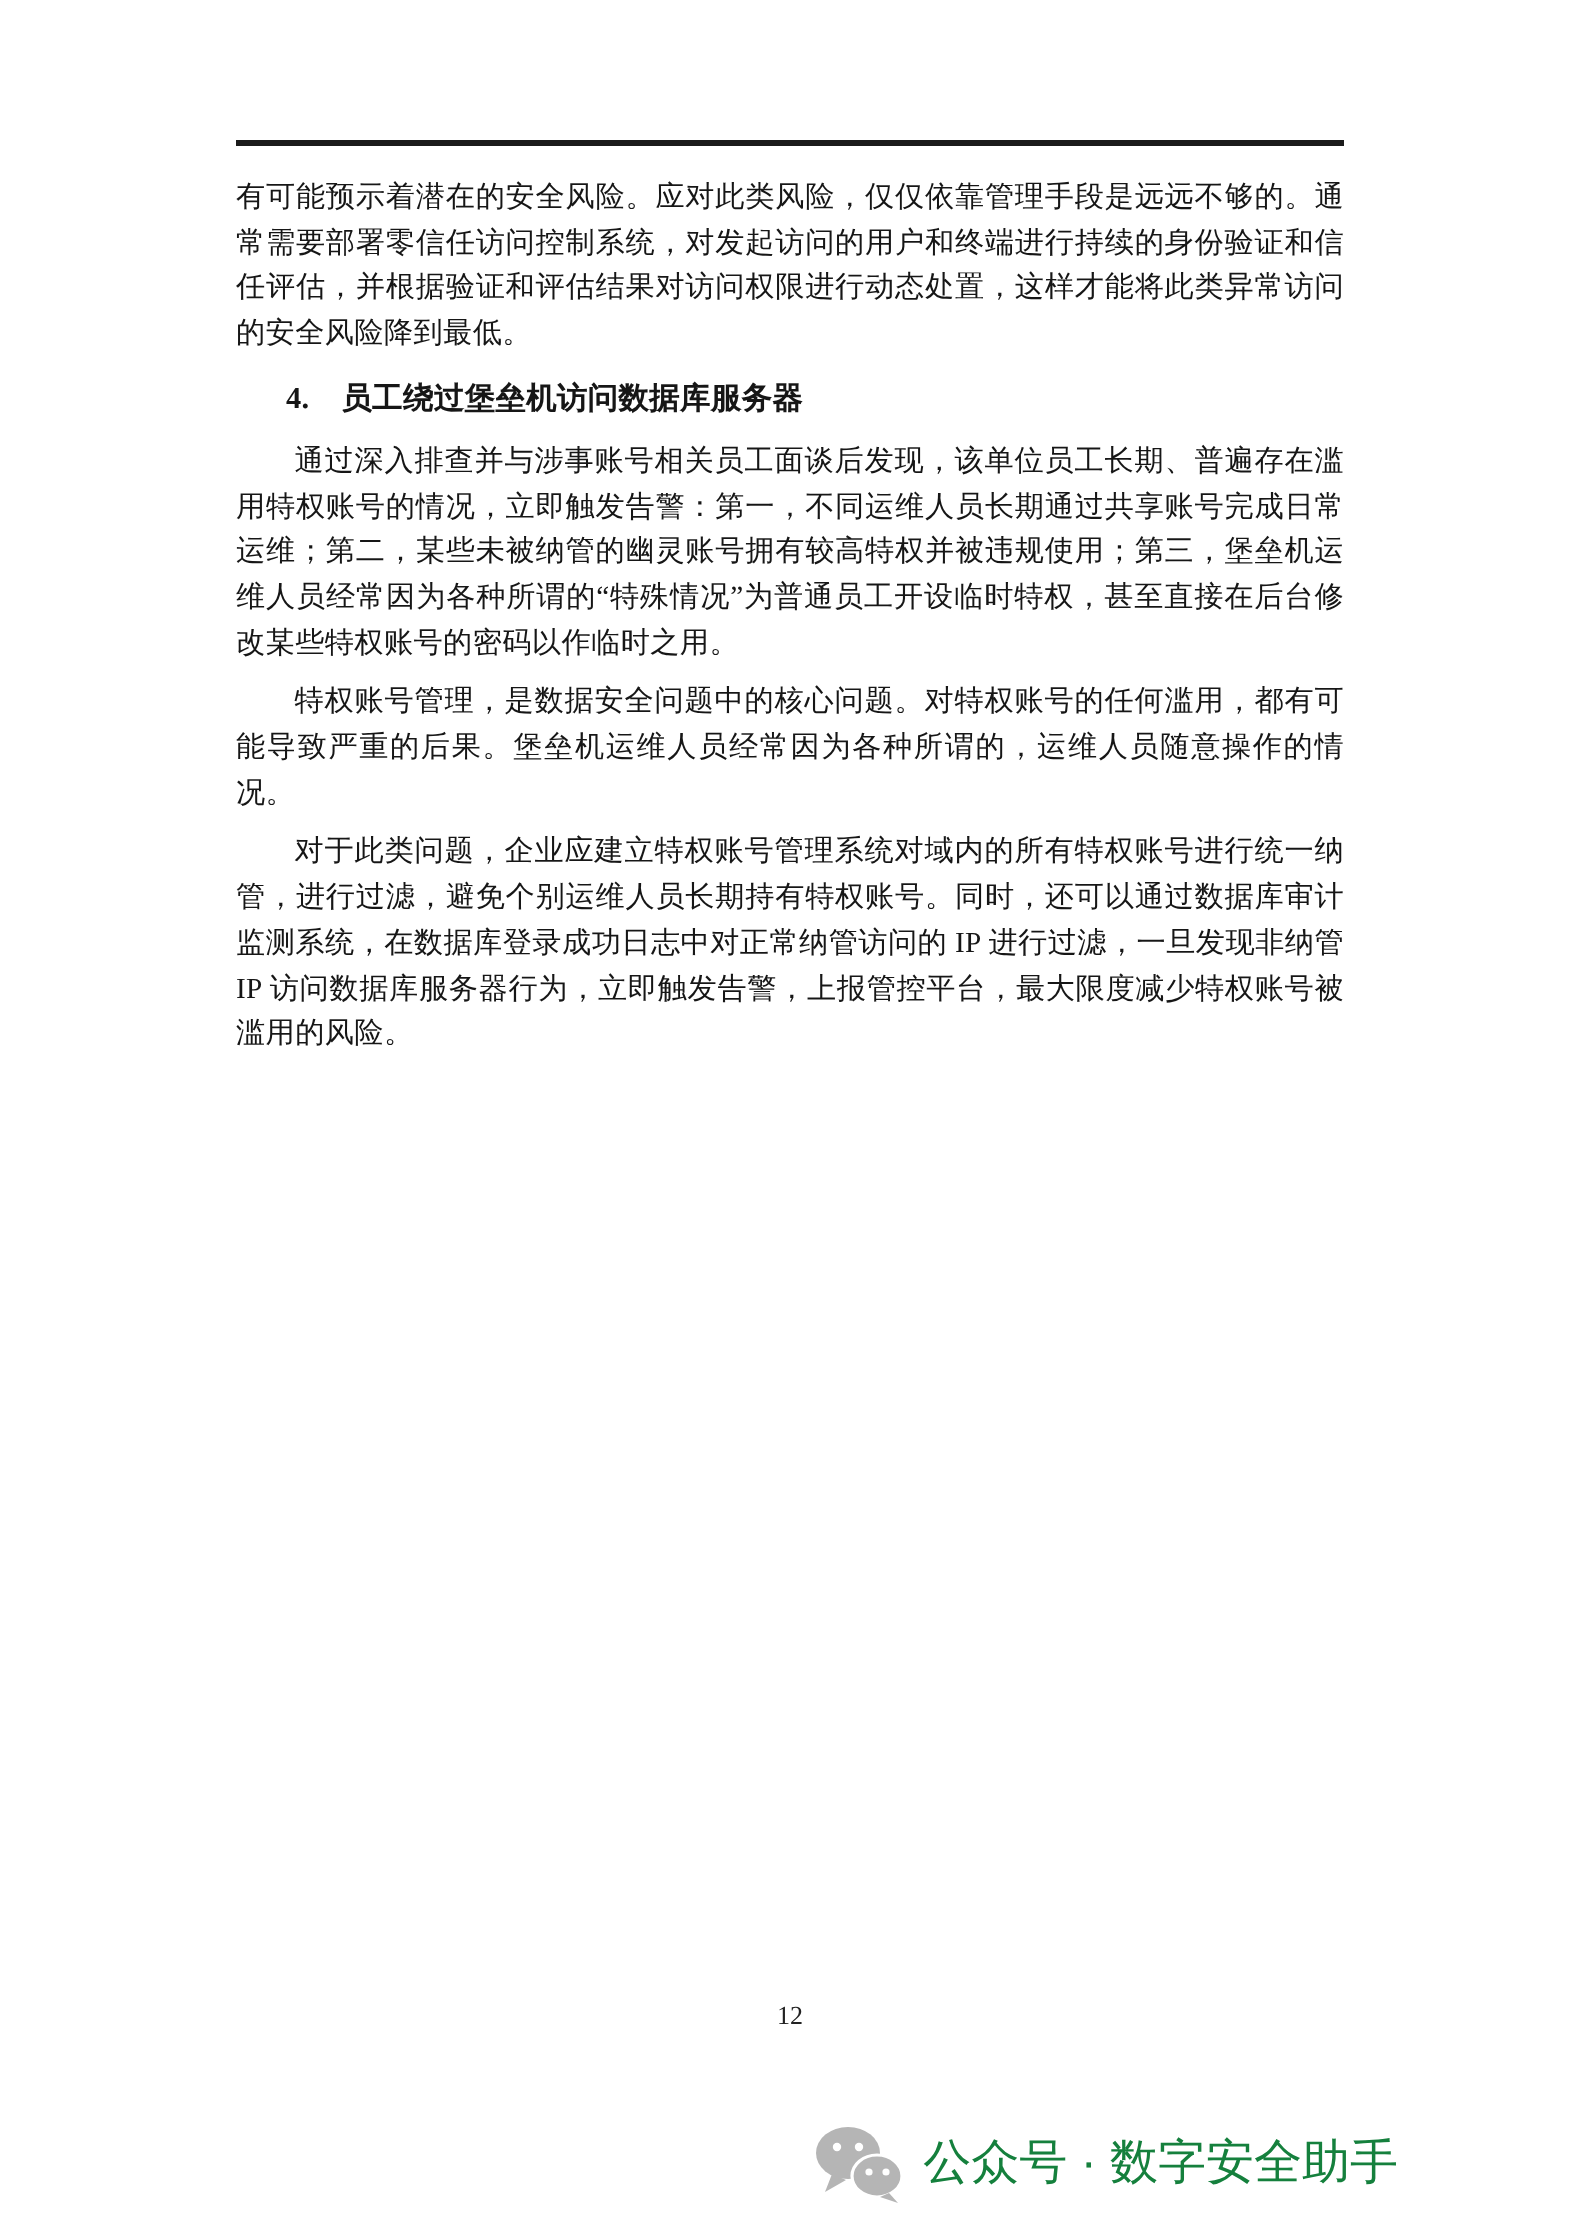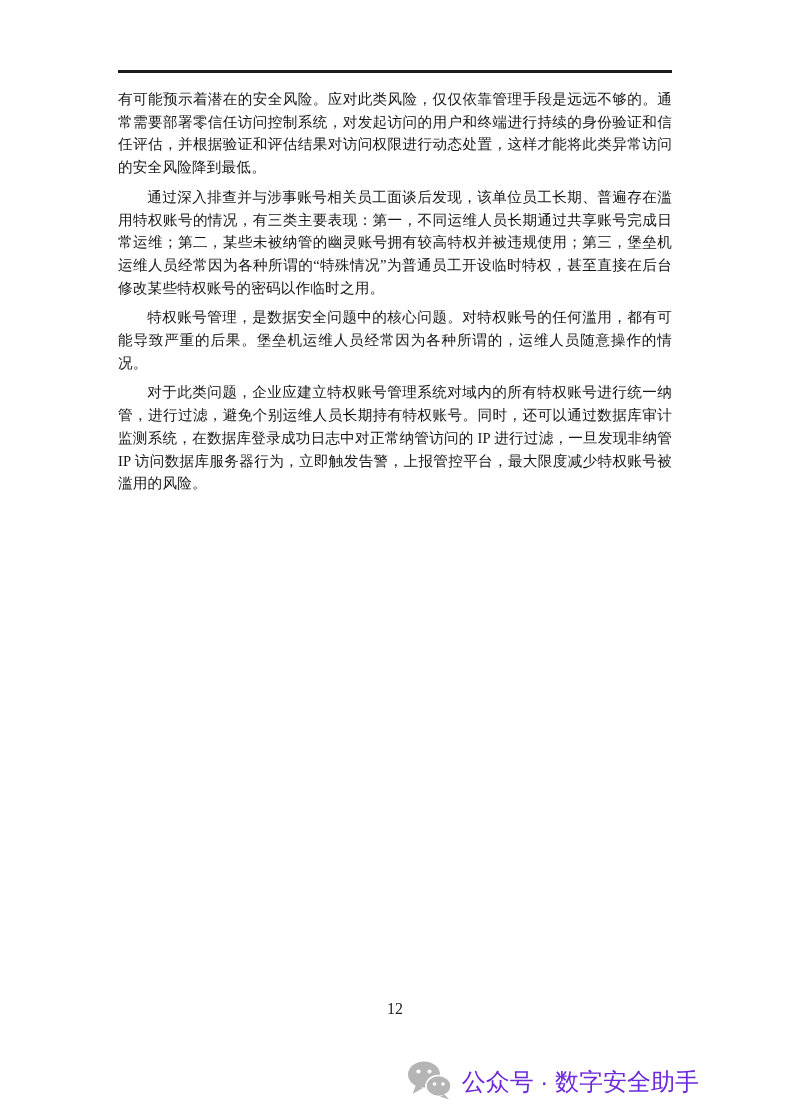--- a/index.html
+++ b/index.html
@@ -43,50 +43,54 @@
   }
   .section-heading .num{
     display:inline-block;
     margin-right:16px;
   }
   .page-number{
     position:absolute;
     left:0;top:1000px;
     width:790px;
     text-align:center;
-    font-size:16px;
+    font-size:13px;
     color:#222;
   }
   .footer{
     position:absolute;
     top:1060px;right:10px;
     display:flex;
+    align-items:center;
     gap:10px;
     font-family:"Liberation Sans","DejaVu Sans",sans-serif;
     font-size:24px;
-    color:#6d28d9;
+    color:#15803d;
     line-height:44px;
     white-space:nowrap;
   }
   .wechat-icon{display:block;}
 </style>
 </head>
 <body>
 
 <div class="page">
 
   <div class="header-rule"></div>
 
   <div class="content">
 
     <p class="continuation">有可能预示着潜在的安全风险。应对此类风险，仅仅依靠管理手段是远远不够的。通常需要部署零信任访问控制系统，对发起访问的用户和终端进行持续的身份验证和信任评估，并根据验证和评估结果对访问权限进行动态处置，这样才能将此类异常访问的安全风险降到最低。</p>
 
+    <div class="section-heading">
+      <span class="num">4.</span><span>员工绕过堡垒机访问数据库服务器</span>
+    </div>
 
 
-    <p>通过深入排查并与涉事账号相关员工面谈后发现，该单位员工长期、普遍存在滥用特权账号的情况，有三类主要表现：第一，不同运维人员长期通过共享账号完成日常运维；第二，某些未被纳管的幽灵账号拥有较高特权并被违规使用；第三，堡垒机运维人员经常因为各种所谓的“特殊情况”为普通员工开设临时特权，甚至直接在后台修改某些特权账号的密码以作临时之用。</p>
+    <p>通过深入排查并与涉事账号相关员工面谈后发现，该单位员工长期、普遍存在滥用特权账号的情况，立即触发告警：第一，不同运维人员长期通过共享账号完成日常运维；第二，某些未被纳管的幽灵账号拥有较高特权并被违规使用；第三，堡垒机运维人员经常因为各种所谓的“特殊情况”为普通员工开设临时特权，甚至直接在后台修改某些特权账号的密码以作临时之用。</p>
 
     <p>特权账号管理，是数据安全问题中的核心问题。对特权账号的任何滥用，都有可能导致严重的后果。堡垒机运维人员经常因为各种所谓的，运维人员随意操作的情况。</p>
 
     <p>对于此类问题，企业应建立特权账号管理系统对域内的所有特权账号进行统一纳管，进行过滤，避免个别运维人员长期持有特权账号。同时，还可以通过数据库审计监测系统，在数据库登录成功日志中对正常纳管访问的 IP 进行过滤，一旦发现非纳管 IP 访问数据库服务器行为，立即触发告警，上报管控平台，最大限度减少特权账号被滥用的风险。</p>
 
   </div>
 
   <div class="page-number">12</div>
 
   <div class="footer">

